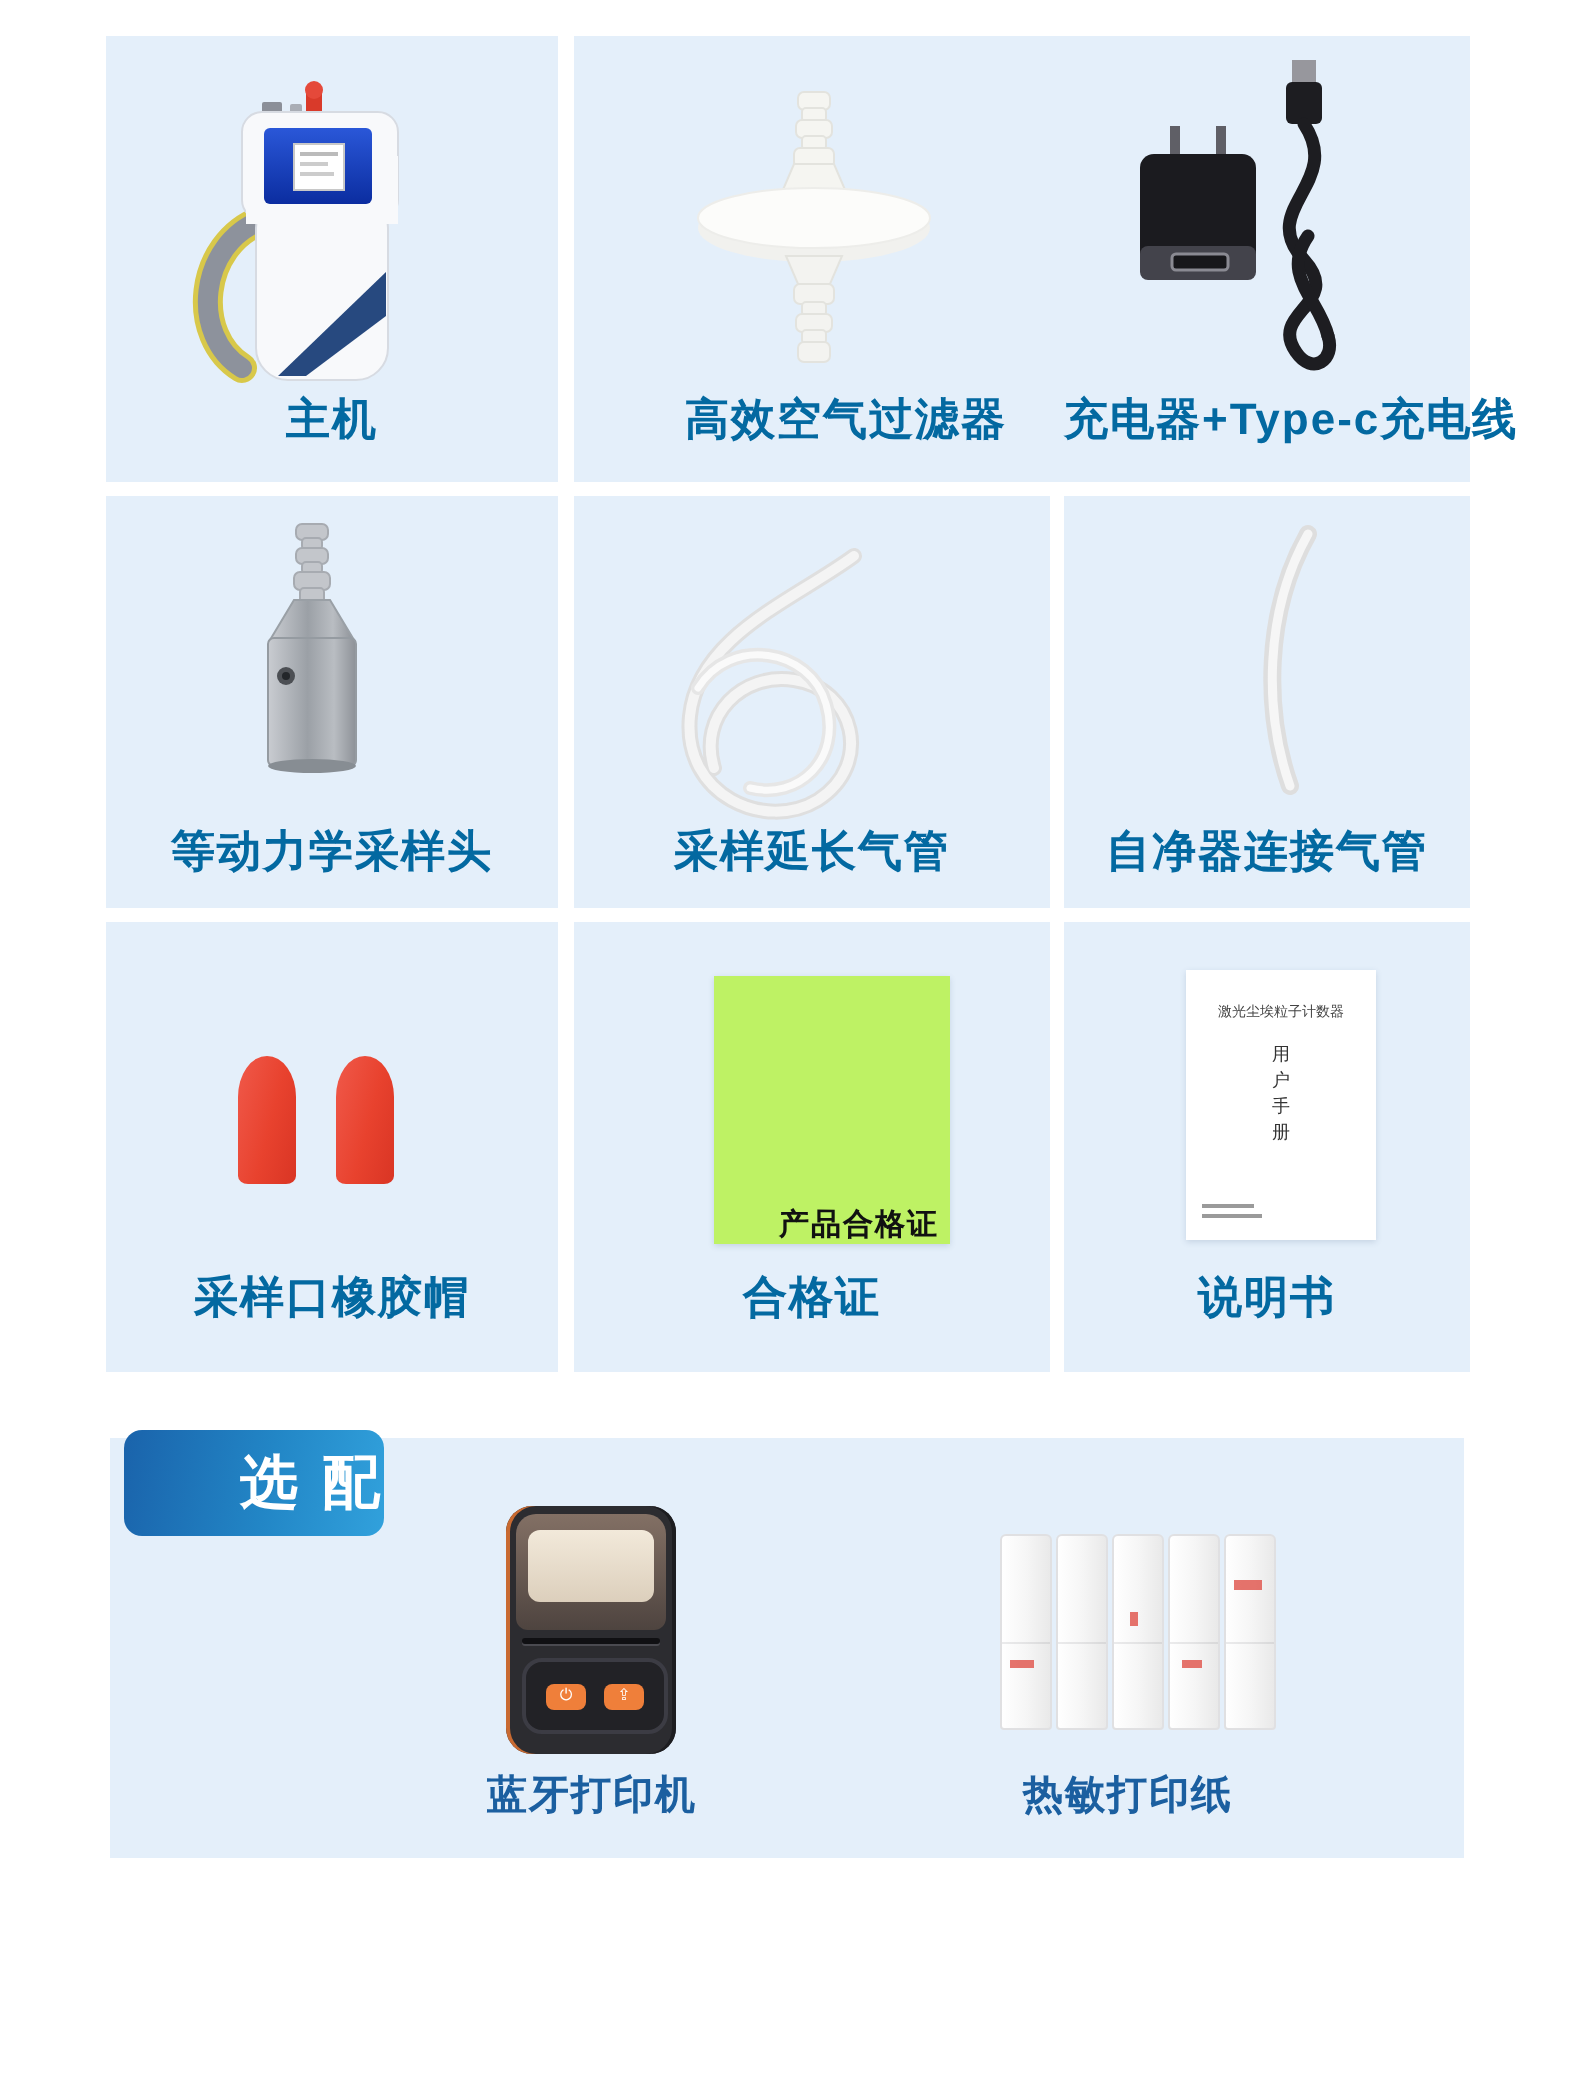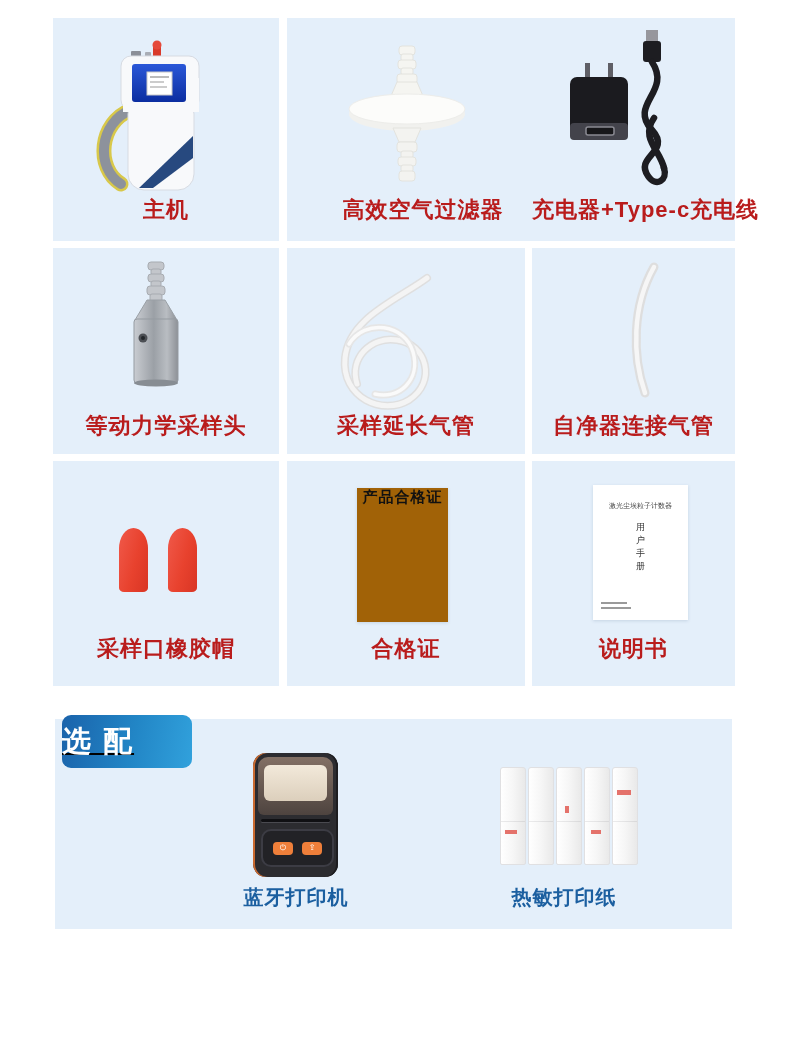--- a/index.html
+++ b/index.html
@@ -4,38 +4,38 @@
 <style>
   html,body{margin:0;padding:0;background:#fff;}
   .page{
     position:relative;width:790px;height:1040px;background:#ffffff;overflow:hidden;
     font-family:"Liberation Sans","DejaVu Sans",sans-serif;
   }
   .cell{position:absolute;background:#e4effa;}
   .art{position:absolute;left:0;top:0;right:0;bottom:0;}
   .label{
     position:absolute;left:0;right:0;text-align:center;
-    font-size:22px;font-weight:bold;color:#b91c1c;white-space:nowrap;
+    font-size:22px;font-weight:bold;color:#0369a1;white-space:nowrap;
     letter-spacing:1px;
   }
   .label.r1{bottom:16px;}
   .label.r2{bottom:13px;}
   .label.r3{bottom:22px;}
 
   
   .cap{
     position:absolute;width:29px;height:64px;
     background:linear-gradient(105deg,#f0594a 0%,#e8422e 55%,#d93524 100%);
     border-radius:50% 50% 5px 5px / 32% 32% 4px 4px;
   }
 
   
   .paper{
-    position:absolute;background:#a16207;box-shadow:0 1px 3px rgba(60,90,130,.18);
-    display:flex;align-items:flex-start;justify-content:center;
+    position:absolute;background:#bef264;box-shadow:0 1px 3px rgba(60,90,130,.18);
+    display:flex;align-items:flex-end;justify-content:center;padding-left:27px;
   }
   .paper .ptitle{font-size:15px;font-weight:bold;color:#111;letter-spacing:1px;}
 
   
   .manual{
     position:absolute;background:#ffffff;box-shadow:0 1px 3px rgba(60,90,130,.18);
   }
   .manual .mtitle{
     position:absolute;top:16px;left:0;right:0;text-align:center;
     font-size:7px;color:#444;letter-spacing:0;
@@ -44,21 +44,21 @@
     position:absolute;top:36px;left:0;right:0;text-align:center;
     font-size:9px;color:#333;white-space:pre-line;line-height:13px;
   }
   .manual .greek{position:absolute;left:8px;height:2px;background:#9a9a9a;}
 
   
   .panel{position:absolute;left:55px;top:719px;width:677px;height:210px;background:#e4effa;}
   .badge{
     position:absolute;left:7px;top:-4px;width:130px;height:53px;
     background:linear-gradient(100deg,#1a63ab 0%,#2286c6 55%,#31a1dc 100%);
-    border-radius:9px;display:flex;align-items:center;justify-content:flex-start;text-decoration:underline;
+    border-radius:9px;display:flex;align-items:center;justify-content:flex-end;
   }
   .badge span{color:#fff;font-size:29px;font-weight:bold;letter-spacing:2px;}
   .panel .plabel{
     position:absolute;bottom:18px;width:160px;text-align:center;
     font-size:20px;font-weight:bold;color:#1b5fa0;white-space:nowrap;letter-spacing:1px;
   }
 
   
   .printer{position:absolute;left:198px;top:34px;width:85px;height:124px;}
   .printer .pr-body{

